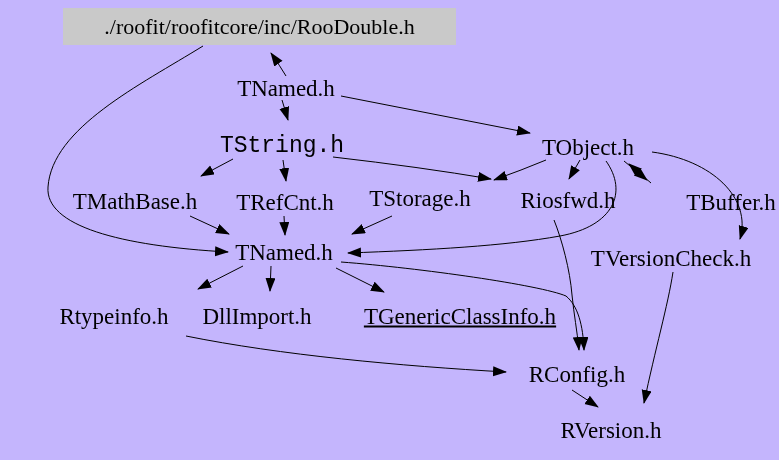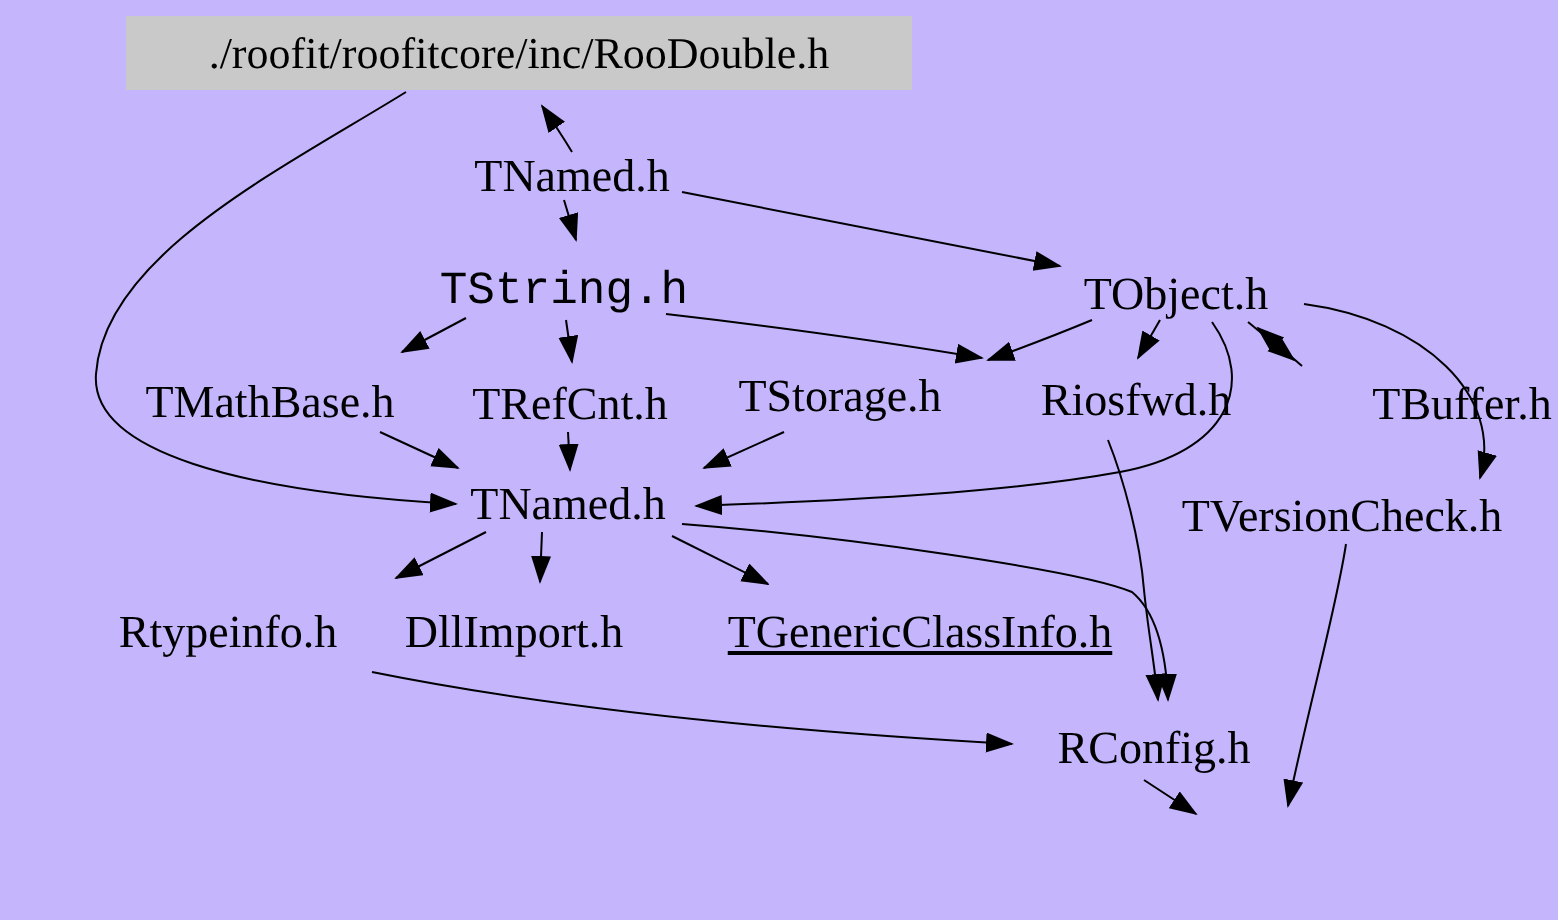--- a/index.html
+++ b/index.html
@@ -59,14 +59,15 @@
   <div class="node" style="left:285px;top:202px;">TRefCnt.h</div>
   <div class="node" style="left:420px;top:198px;">TStorage.h</div>
   <div class="node" style="left:552px;top:200px;margin-left:16px;">Riosfwd.h</div>
   <div class="node" style="left:731px;top:202px;">TBuffer.h</div>
   <div class="node" style="left:284px;top:252px;">TNamed.h</div>
   <div class="node" style="left:671px;top:258px;">TVersionCheck.h</div>
   <div class="node" style="left:114px;top:316px;">Rtypeinfo.h</div>
   <div class="node" style="left:257px;top:316px;">DllImport.h</div>
   <div class="node" style="left:460px;top:316px;text-decoration:underline;">TGenericClassInfo.h</div>
   <div class="node" style="left:577px;top:374px;">RConfig.h</div>
+  <div class="node" style="left:611px;top:430px;">RVersion.h</div>
 
 </div>
 
 </body></html>

